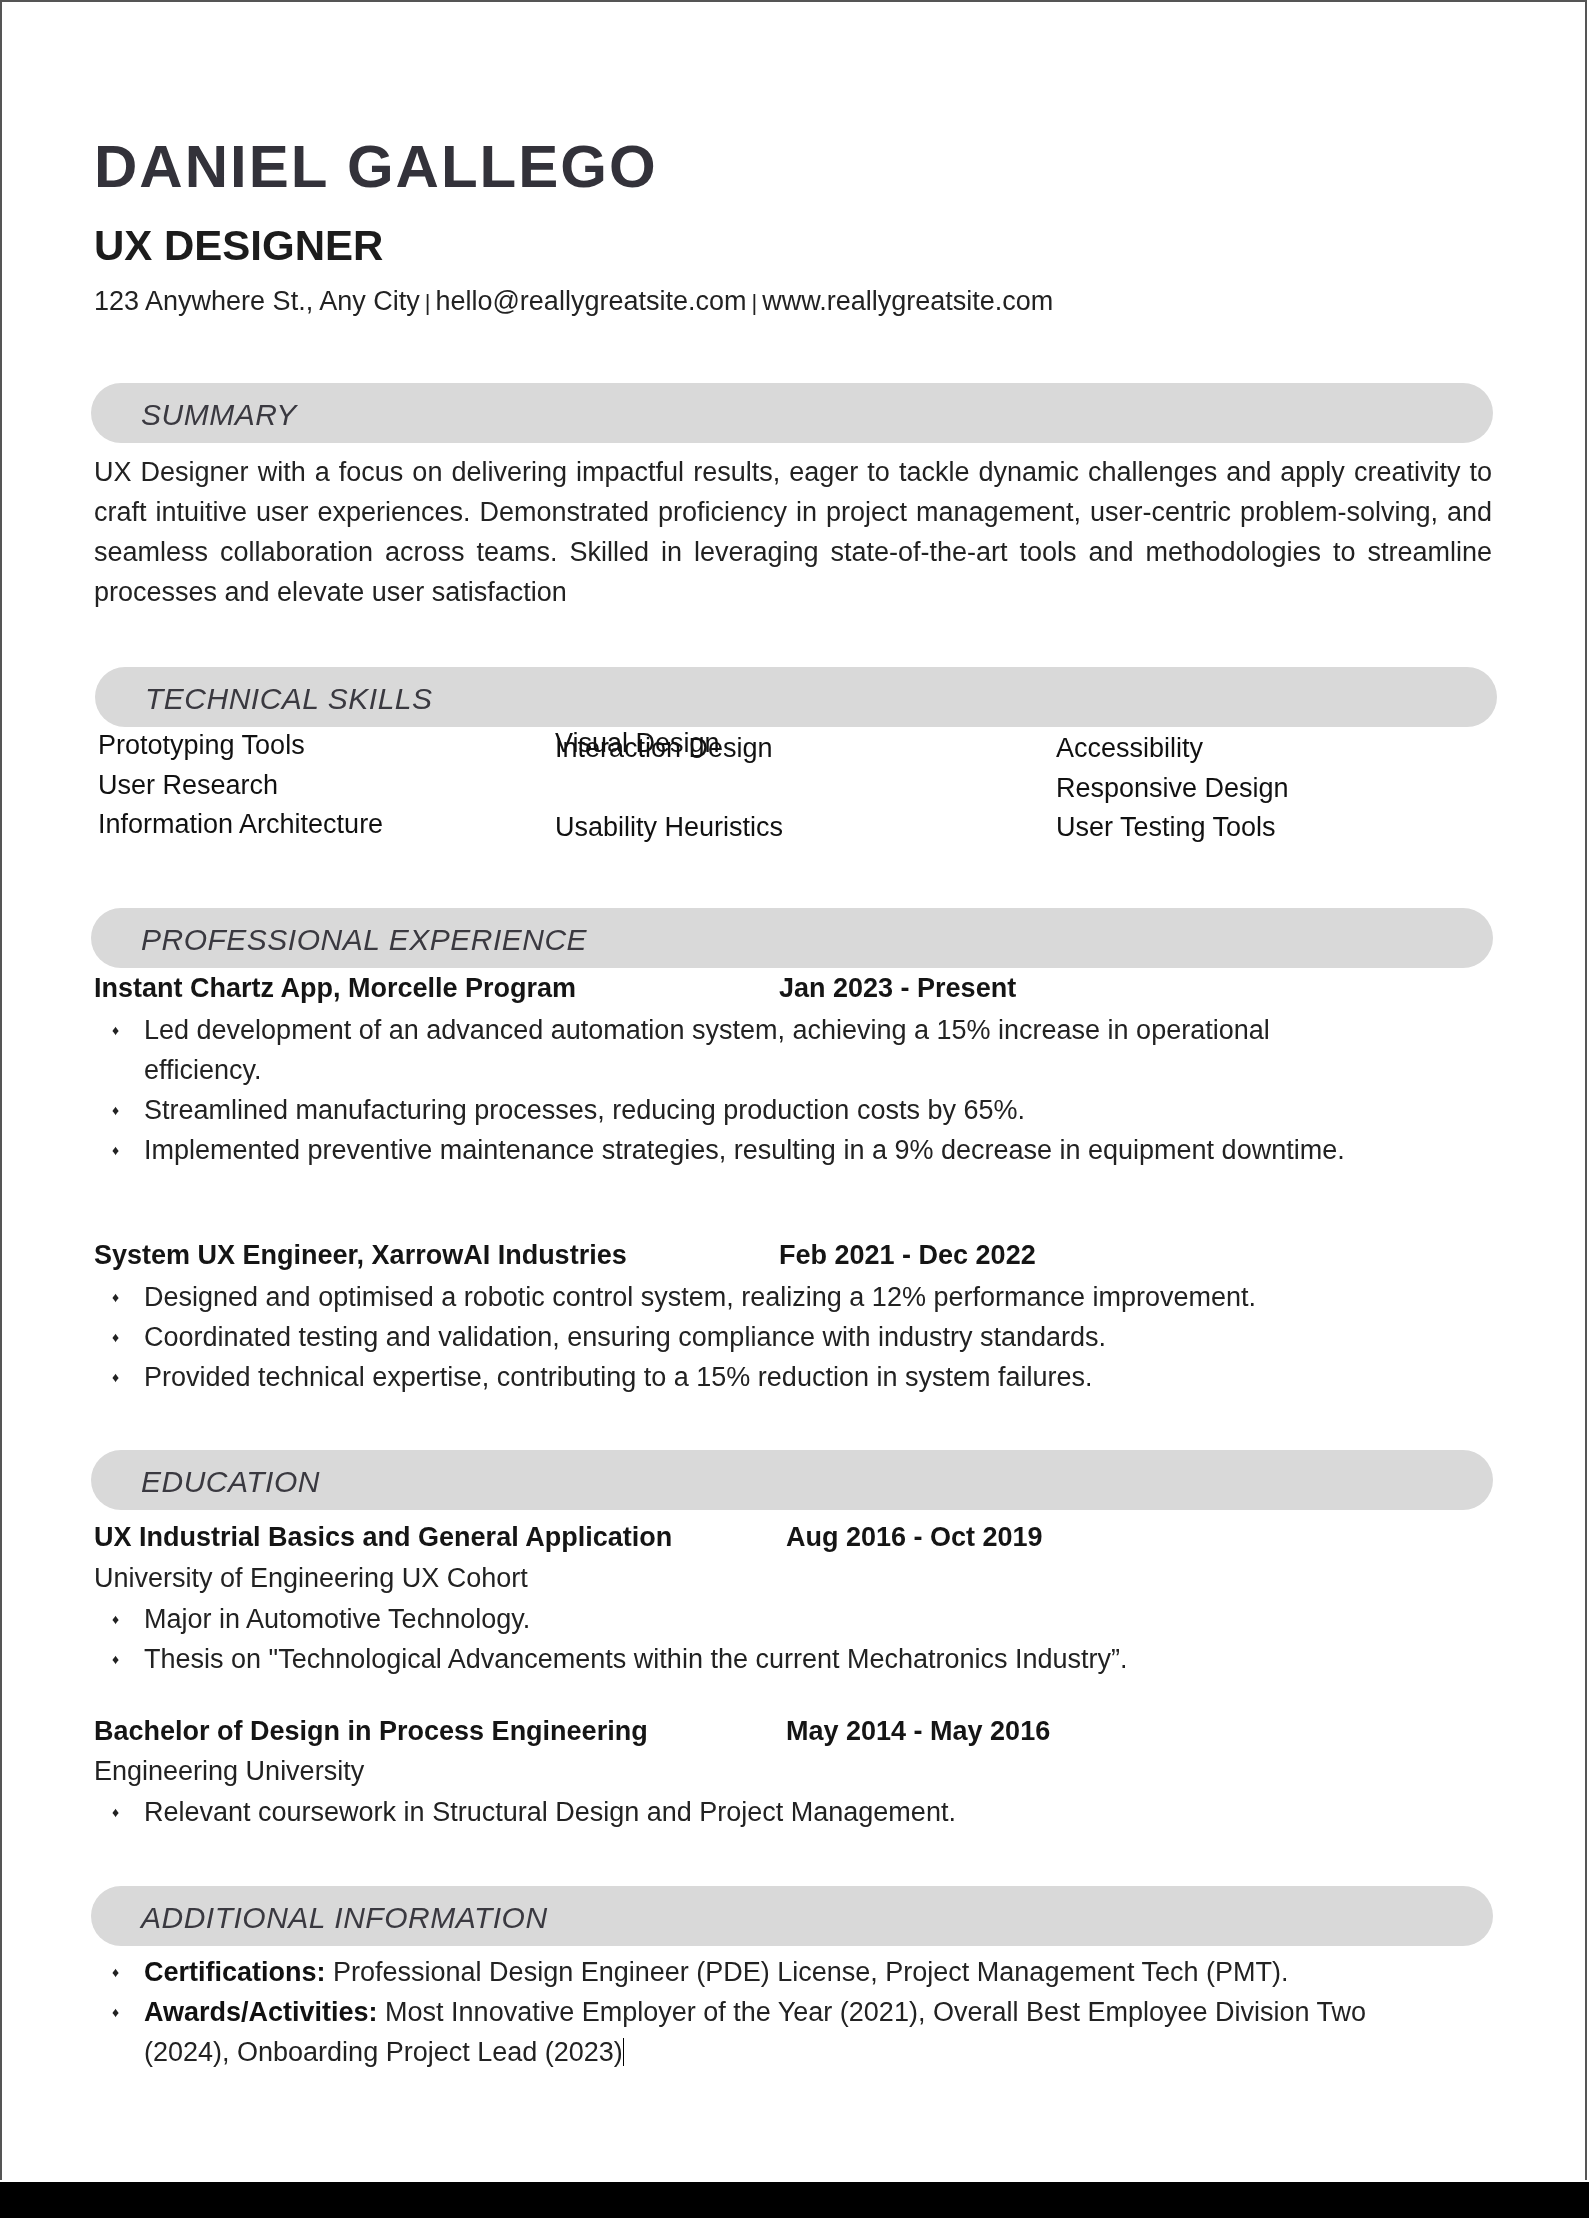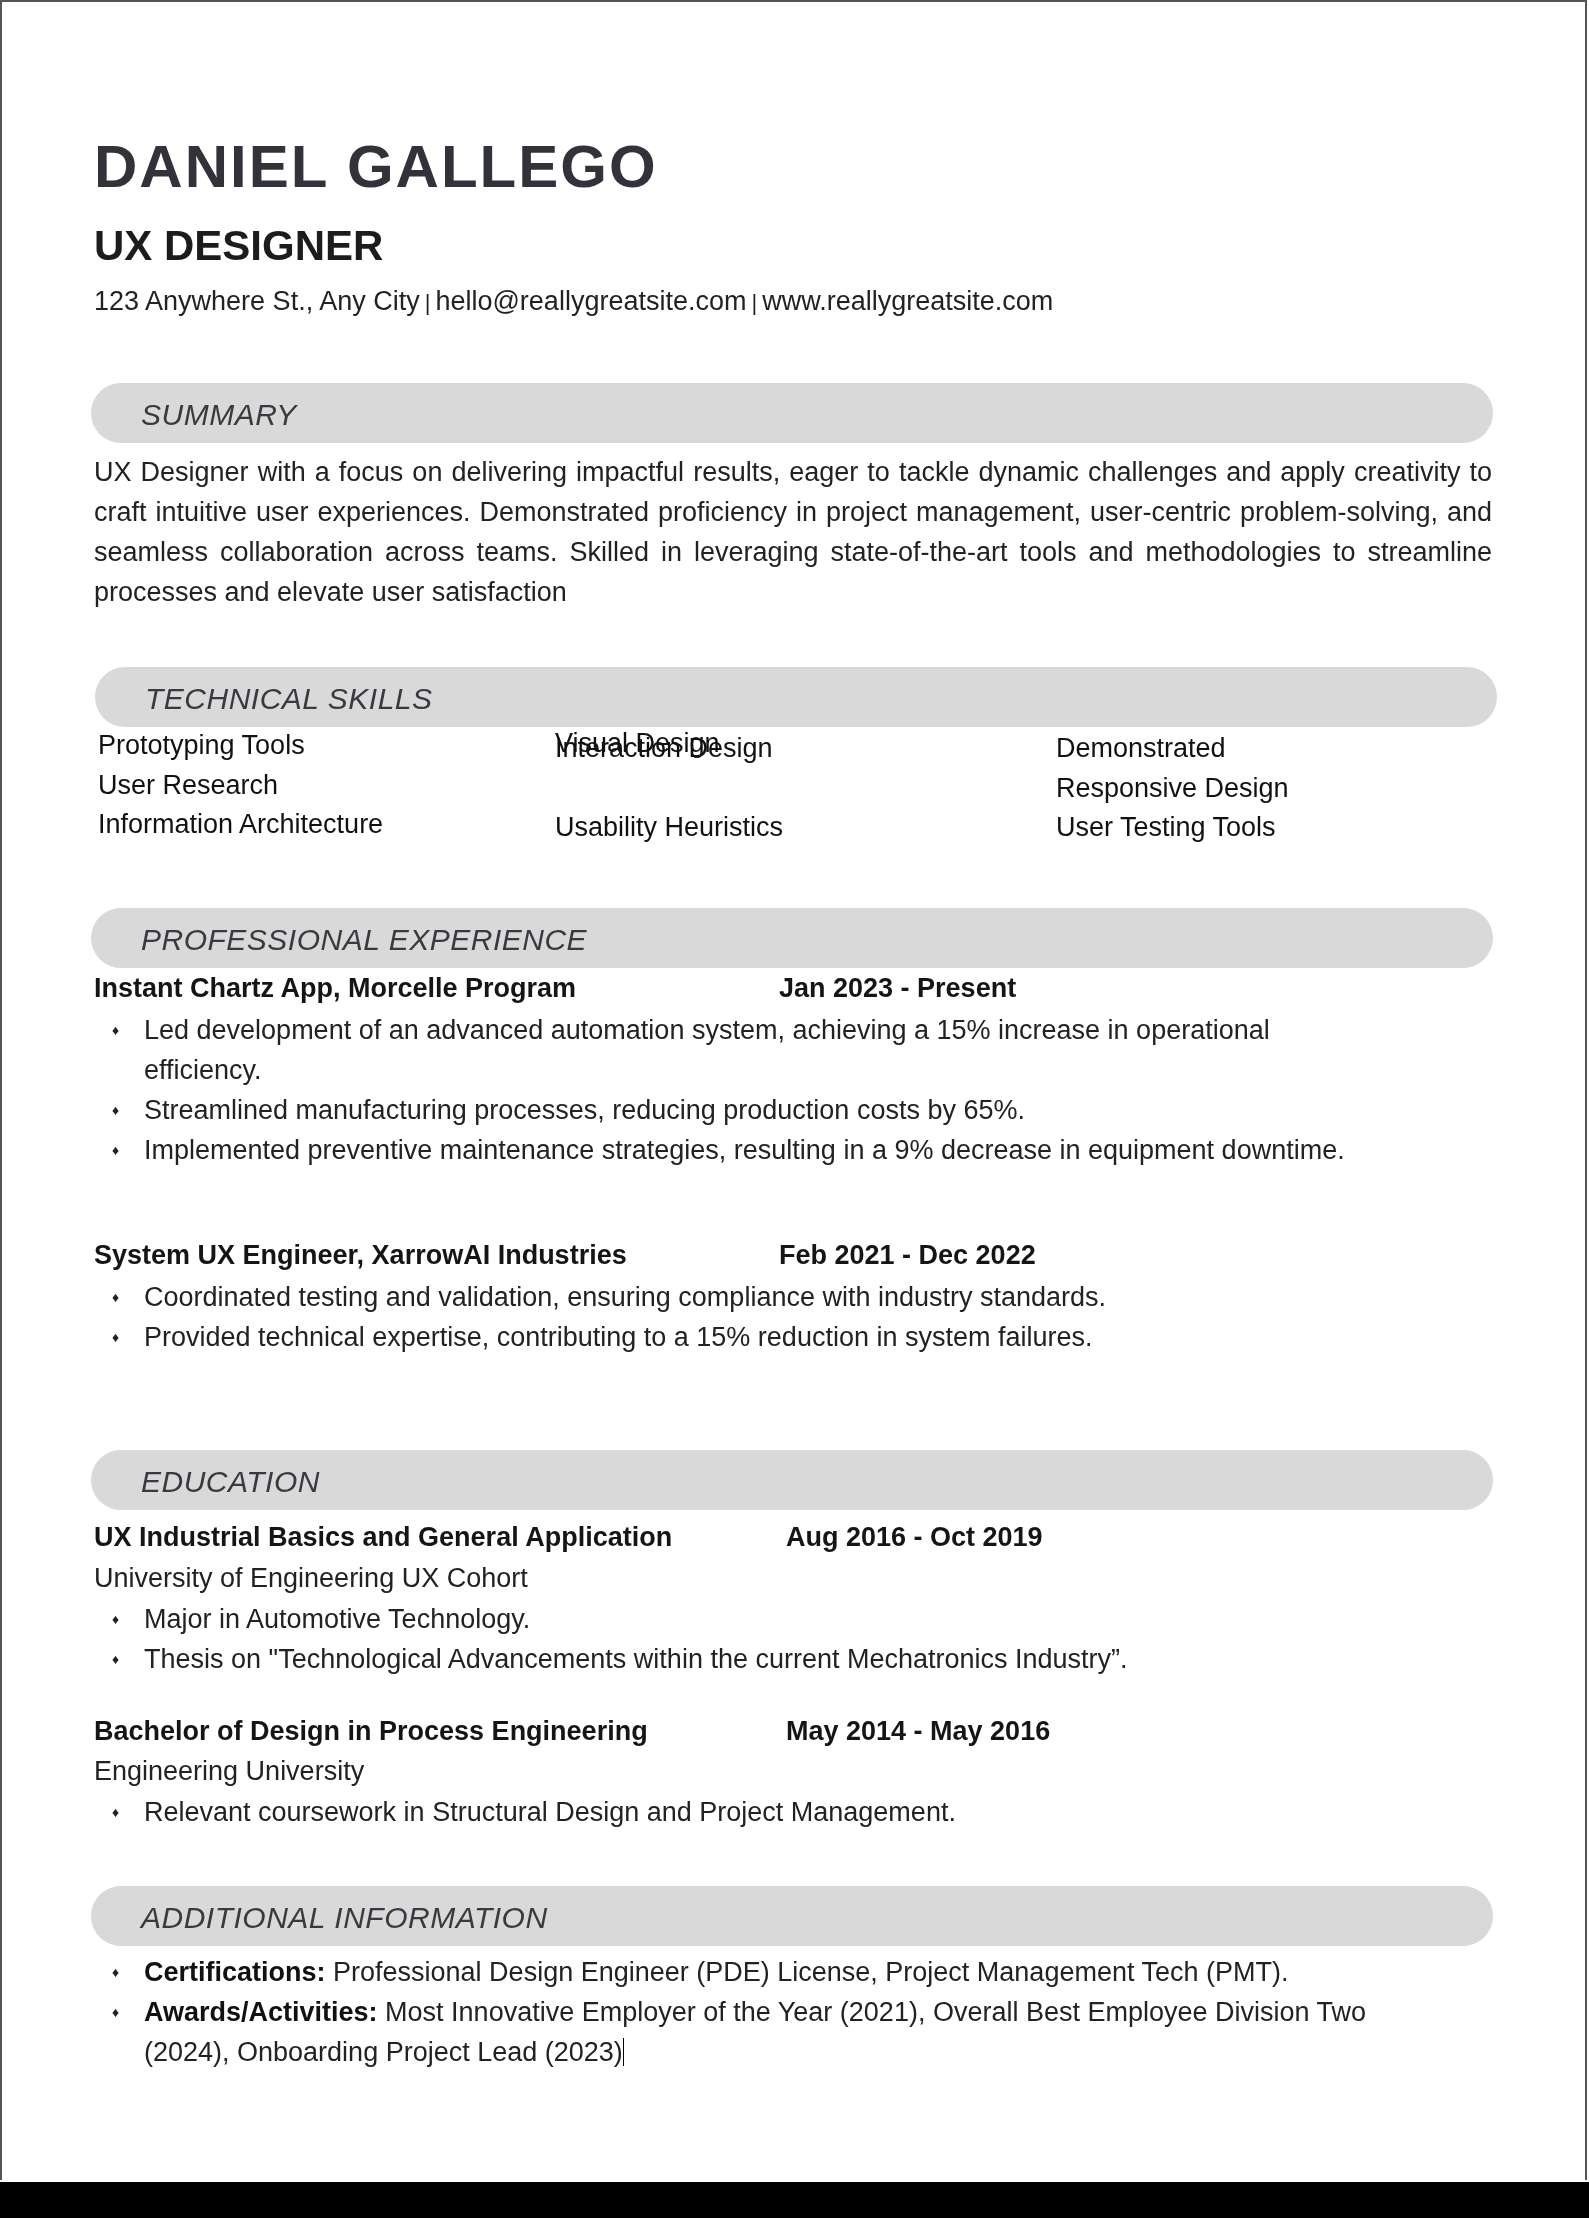--- a/index.html
+++ b/index.html
@@ -44,38 +44,39 @@
 
 <div class="pill" style="top:667px; left:95px; width:1402px">
     <span>TECHNICAL SKILLS</span>
   </div>
 <div class="skill" style="left:98px; top:730px">Prototyping Tools</div>
 <div class="skill" style="left:98px; top:770px">User Research</div>
 <div class="skill" style="left:98px; top:809px">Information Architecture</div>
 <div class="skill" style="left:555px; top:733px">Interaction Design</div>
 <div class="skill" style="left:555px; top:728px">Visual Design</div>
 <div class="skill" style="left:555px; top:812px">Usability Heuristics</div>
-<div class="skill" style="left:1056px; top:733px">Demonstrated</div>
+<div class="skill" style="left:1056px; top:733px">Accessibility</div>
 <div class="skill" style="left:1056px; top:773px">Responsive Design</div>
 <div class="skill" style="left:1056px; top:812px">User Testing Tools</div>
 
 <div class="pill" style="top:908px">
     <span>PROFESSIONAL EXPERIENCE</span>
   </div>
 <div class="job-title" style="top:973px">Instant Chartz App, Morcelle Program</div>
 <div class="job-date" style="left:779px; top:973px">Jan 2023 - Present</div>
 <ul class="bul" style="top:1010px">
   <li><span>Led development of an advanced automation system, achieving a 15% increase in operational efficiency.</span></li>
   <li><span>Streamlined manufacturing processes, reducing production costs by 65%.</span></li>
   <li><span>Implemented preventive maintenance strategies, resulting in a 9% decrease in equipment downtime.</span></li>
 </ul>
 
 <div class="job-title" style="top:1240px">System UX Engineer, XarrowAI Industries</div>
 <div class="job-date" style="left:779px; top:1240px">Feb 2021 - Dec 2022</div>
 <ul class="bul" style="top:1277px; width:1380px">
+  <li><span>Designed and optimised a robotic control system, realizing a 12% performance improvement.</span></li>
   <li><span>Coordinated testing and validation, ensuring compliance with industry standards.</span></li>
   <li><span>Provided technical expertise, contributing to a 15% reduction in system failures.</span></li>
 </ul>
 
 <div class="pill" style="top:1450px">
     <span>EDUCATION</span>
   </div>
 <div class="job-title" style="top:1522px">UX Industrial Basics and General Application</div>
 <div class="job-date" style="left:786px; top:1522px">Aug 2016 - Oct 2019</div>
 <div class="plain" style="top:1563px">University of Engineering UX Cohort</div>

